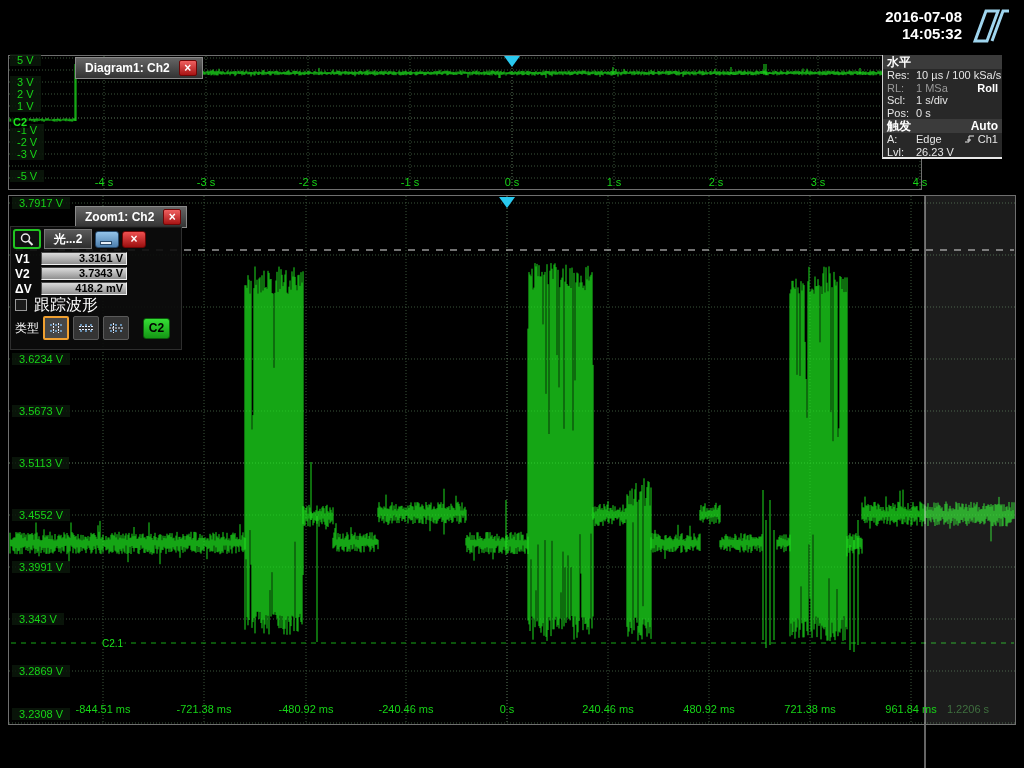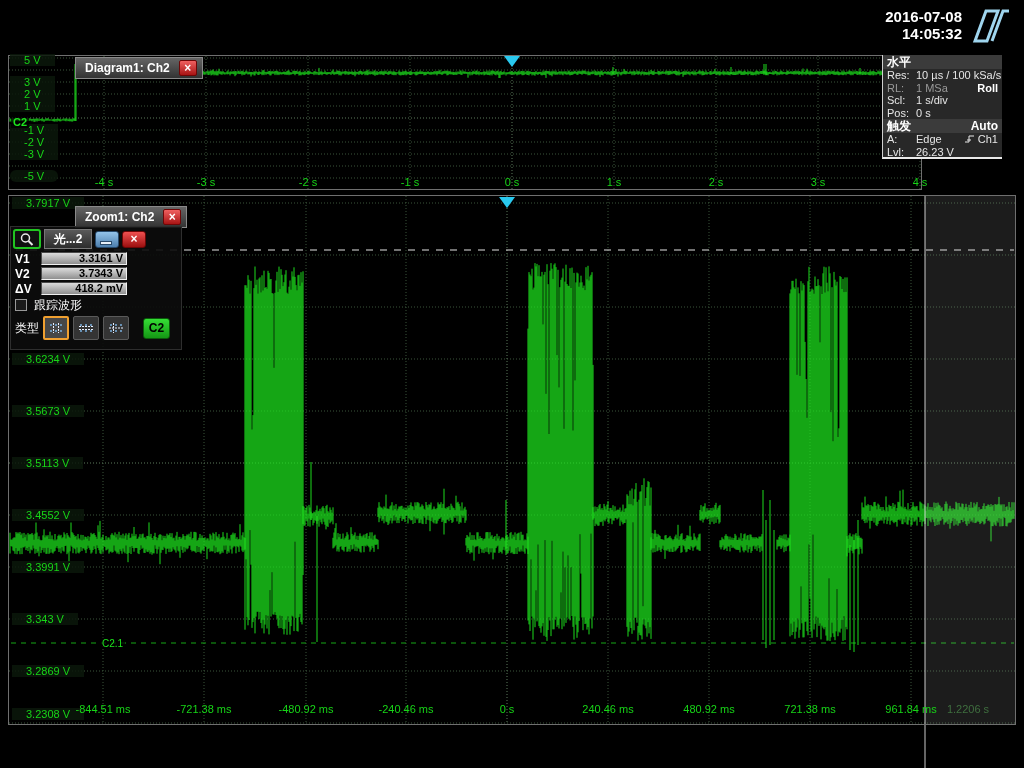--- a/index.html
+++ b/index.html
@@ -2,21 +2,21 @@
 <html><head>
 <meta charset="utf-8">
 <style>
   *{margin:0;padding:0;box-sizing:border-box;}
   html,body{width:1024px;height:768px;background:#000;overflow:hidden;}
   #screen{position:absolute;left:0;top:0;width:1024px;height:768px;background:#000;
           font-family:"Liberation Sans",sans-serif;color:#e8e8e8;}
   #scope-svg{position:absolute;left:0;top:0;z-index:1;}
   #labels-layer{position:absolute;left:0;top:0;width:1024px;height:768px;z-index:2;pointer-events:none;}
   .vlab{position:absolute;transform:translateY(-50%);font-size:11px;color:#17d517;
-        background:rgba(10,24,10,.85);padding:0 14px;line-height:12px;white-space:nowrap;}
+        background:rgba(10,24,10,.85);padding:0 7px;line-height:12px;white-space:nowrap;}
   .tlab{position:absolute;transform:translateX(-50%);font-size:11px;color:#17d517;line-height:12px;white-space:nowrap;}
   .win-frame{position:absolute;border:1px solid #6f6f6f;z-index:1;}
   #frame-top{left:8px;top:55px;width:914px;height:135px;}
   #frame-main{left:8px;top:195px;width:1008px;height:530px;}
 
   
   #datetime{position:absolute;top:8px;right:62px;text-align:right;z-index:3;
             color:#fff;font-weight:bold;font-size:15px;line-height:17px;}
   #rs-logo{position:absolute;top:5px;right:12px;width:44px;height:42px;z-index:3;}
 
@@ -63,21 +63,21 @@
            background:linear-gradient(#93c3e9,#4d7fae);}
   .min-btn .bar{position:absolute;left:4px;bottom:2px;width:12px;height:4px;background:#e7f1fa;border:1px solid #2a4a6a;}
   .cb-close{width:24px;height:17px;background:linear-gradient(#f05050,#9c1010);border:1px solid #6d0606;
             border-radius:3px;color:#fff;font-size:12px;font-weight:bold;display:flex;align-items:center;justify-content:center;}
   .vrow{display:flex;align-items:center;height:15px;padding:0 4px;gap:6px;}
   .vrow .vlabel{width:20px;color:#fff;font-weight:bold;font-size:12px;flex:none;}
   .vbox{width:86px;height:13px;background:linear-gradient(#dcdcdc,#8f8f8f);
         border-top:1px solid #4a4a4a;border-left:1px solid #4a4a4a;border-bottom:1px solid #f0f0f0;
         border-right:1px solid #f0f0f0;color:#000;font-size:11px;font-weight:bold;text-align:right;
         padding:0 3px;line-height:11px;}
-  .chkrow{display:flex;align-items:center;height:18px;padding:0 4px;gap:7px;color:#fff;font-size:12px;}
+  .chkrow{display:flex;align-items:center;height:18px;padding:0 4px;gap:7px;color:#fff;font-size:16px;}
   .chk{width:12px;height:12px;background:#1a1a1a;border:1px solid #999;}
   .typerow{display:flex;align-items:center;height:28px;padding:0 4px;gap:4px;color:#fff;font-size:12px;}
   .type-btn{width:26px;height:24px;background:#343434;border:1px solid #5a5a5a;border-radius:2px;
             display:flex;align-items:center;justify-content:center;}
   .type-btn.sel{border:2px solid #f0a030;background:#474747;}
   .c2-btn{margin-left:10px;width:27px;height:21px;background:linear-gradient(#35dd35,#159815);
           border:1px solid #0a5c0a;border-radius:3px;color:#000;font-size:12px;font-weight:bold;
           display:flex;align-items:center;justify-content:center;}
 
   
@@ -110,21 +110,21 @@
   <div class="win-frame" id="frame-main"></div>
 
   <div id="labels-layer">
       <div class="vlab" style="left: 10px; top: 60px;">5 V</div>
       <div class="vlab" style="left: 10px; top: 82px;">3 V</div>
       <div class="vlab" style="left: 10px; top: 94px;">2 V</div>
       <div class="vlab" style="left: 10px; top: 106px;">1 V</div>
       <div class="vlab" style="left: 10px; top: 130px;">-1 V</div>
       <div class="vlab" style="left: 10px; top: 142px;">-2 V</div>
       <div class="vlab" style="left: 10px; top: 154px;">-3 V</div>
-      <div class="vlab" style="left: 10px; top: 176px; border-radius: 6px;">-5 V</div>
+      <div class="vlab" style="left: 10px; top: 176px;">-5 V</div>
       <div class="tlab" style="left: 104px; top: 176px;">-4 s</div>
       <div class="tlab" style="left: 206px; top: 176px;">-3 s</div>
       <div class="tlab" style="left: 308px; top: 176px;">-2 s</div>
       <div class="tlab" style="left: 410px; top: 176px;">-1 s</div>
       <div class="tlab" style="left: 512px; top: 176px;">0 s</div>
       <div class="tlab" style="left: 614px; top: 176px;">1 s</div>
       <div class="tlab" style="left: 716px; top: 176px;">2 s</div>
       <div class="tlab" style="left: 818px; top: 176px;">3 s</div>
       <div class="tlab" style="left: 920px; top: 176px;">4 s</div>
       <div class="vlab" style="left: 12px; top: 203px;">3.7917 V</div>

